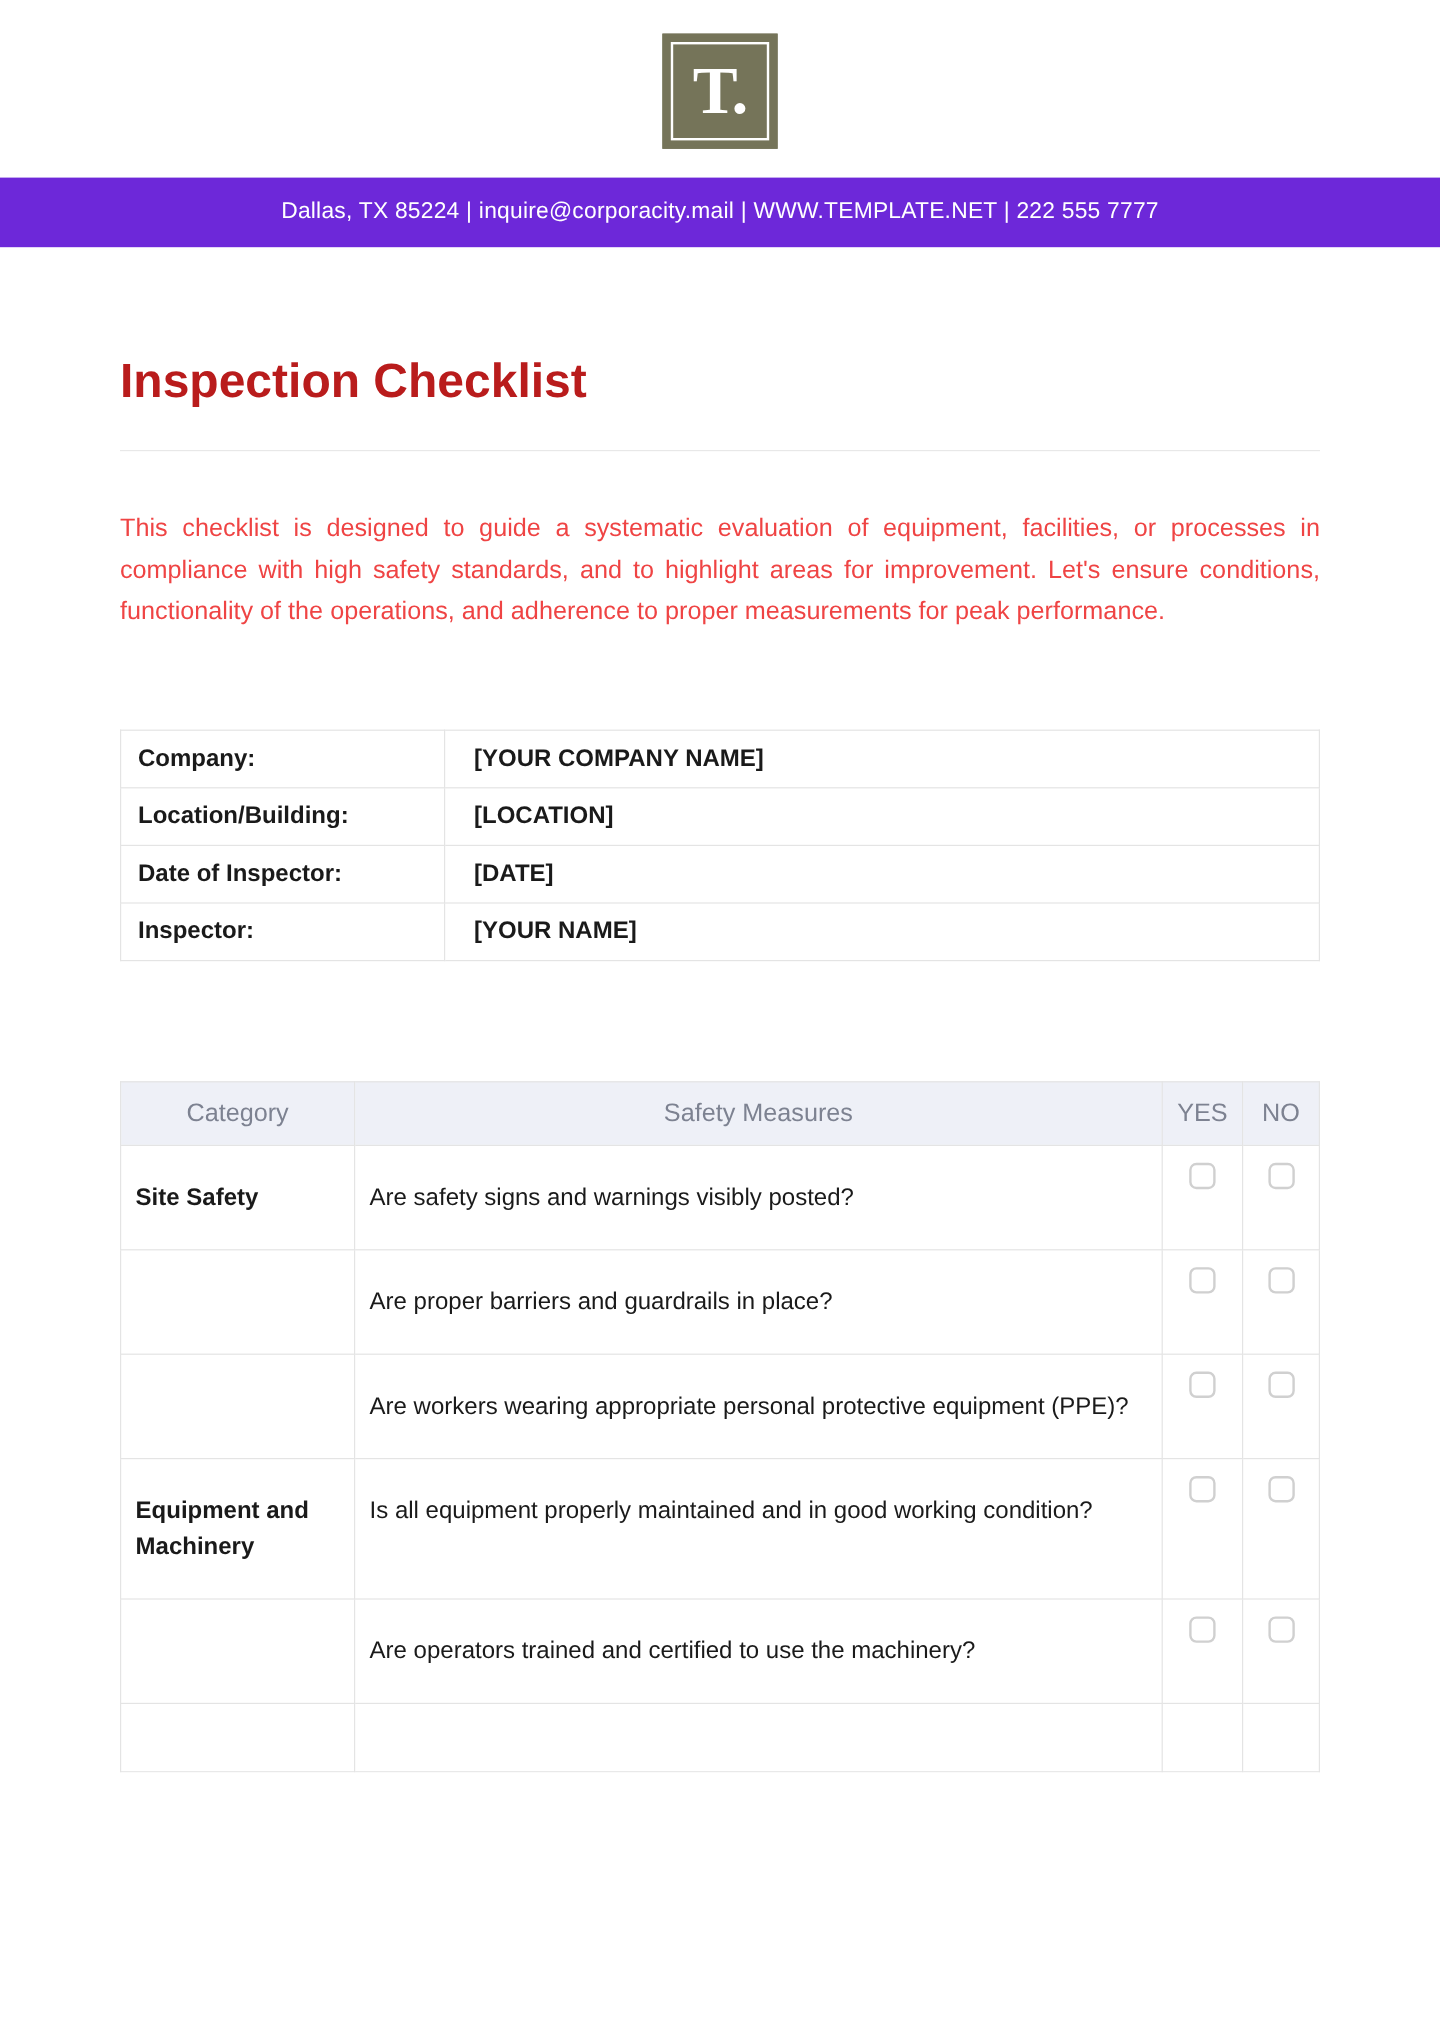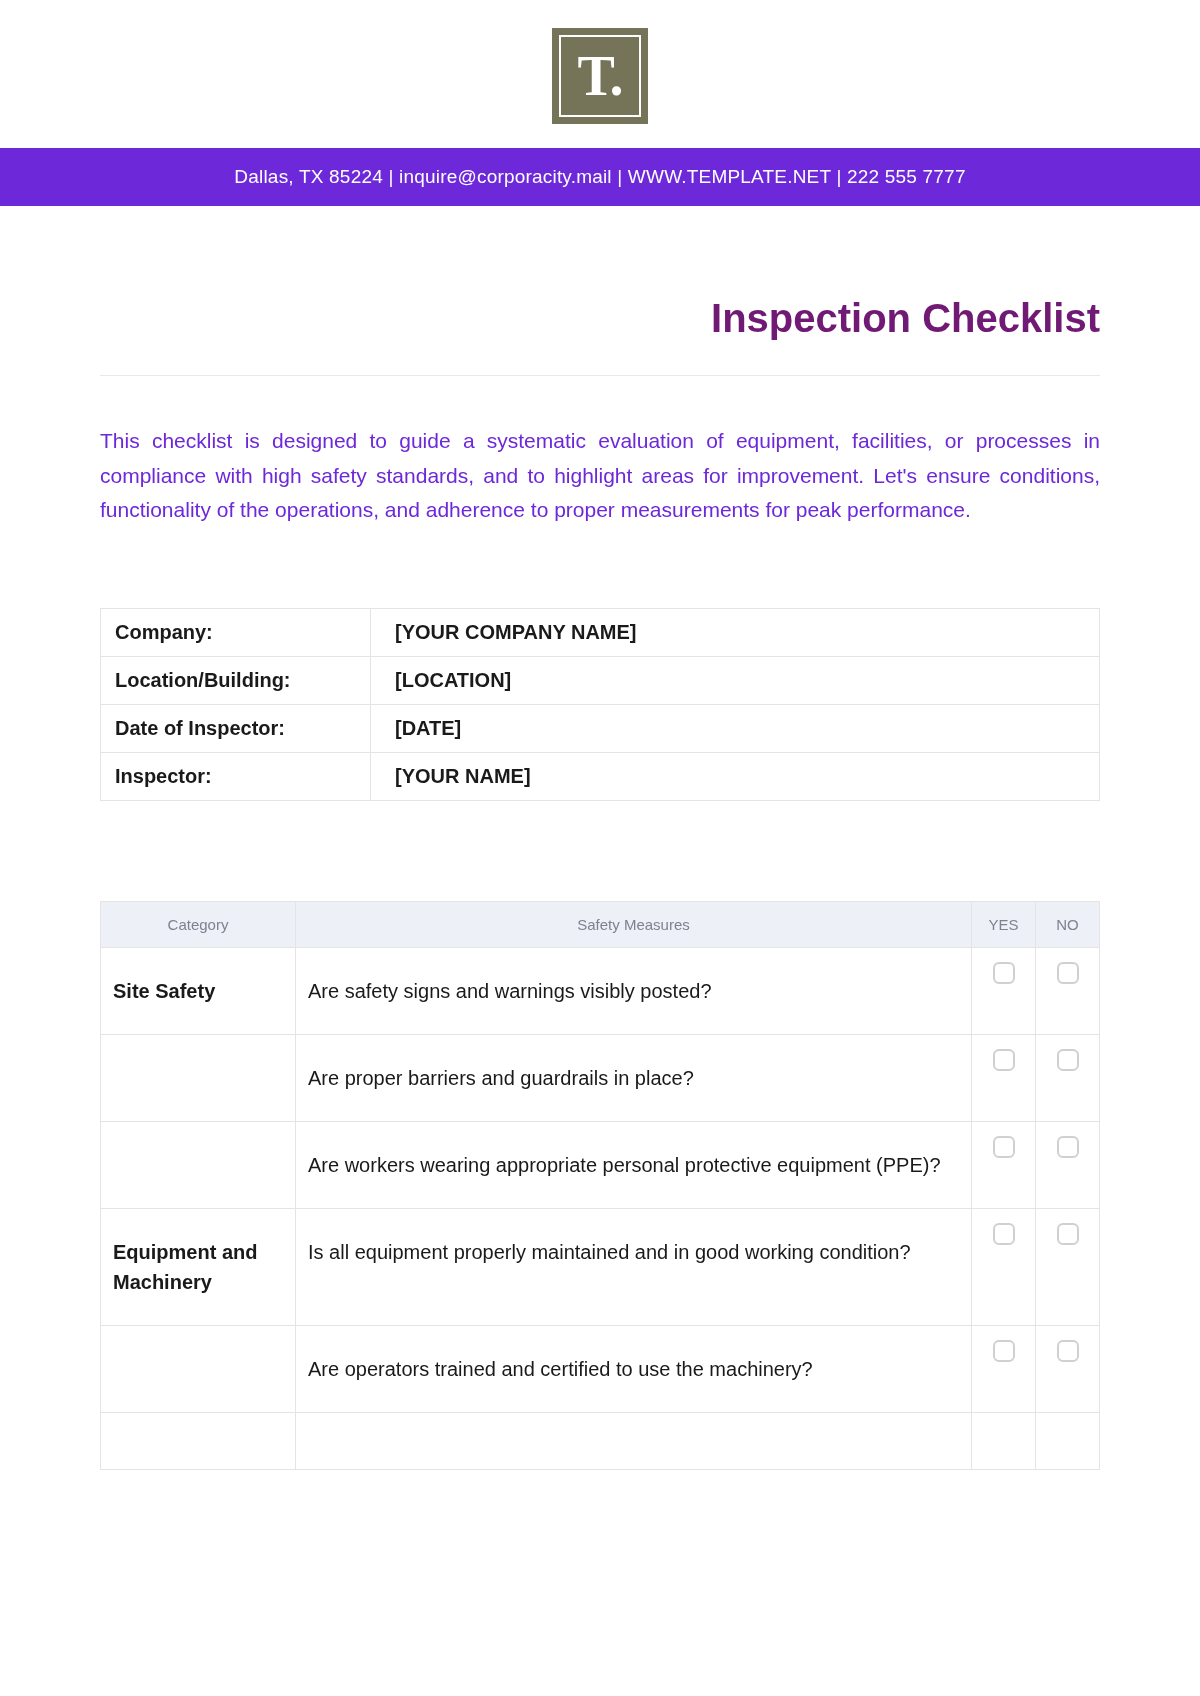--- a/index.html
+++ b/index.html
@@ -46,36 +46,36 @@
     color: #fff;
     text-align: center;
     padding: 18px 20px;
     font-size: 19px;
     letter-spacing: 0.2px;
   }
   .content {
     padding: 0 100px;
   }
   .title {
-    text-align: right;
+    text-align: left;
     font-size: 40px;
     font-weight: 700;
-    color: #701a75;
+    color: #b91c1c;
     margin-top: 90px;
     margin-bottom: 34px;
   }
   .divider {
     border: none;
     border-top: 1px solid #e8e8e8;
     margin-bottom: 48px;
   }
   .intro {
     font-size: 21px;
     line-height: 1.65;
-    color: #6d28d9;
+    color: #ef4444;
     text-align: justify;
     margin-bottom: 80px;
   }
   .info-table {
     width: 100%;
     border-collapse: collapse;
     margin-bottom: 100px;
     border: 1px solid #a16207;
   }
   .info-table td {
@@ -93,21 +93,21 @@
   }
   .checklist-table {
     width: 100%;
     border-collapse: collapse;
     border: 1px solid #e4e4e4;
   }
   .checklist-table th {
     background: #eef0f7;
     color: #7d8291;
     font-weight: 400;
-    font-size: 15px;
+    font-size: 21px;
     padding: 14px 12px;
     border: 1px solid #e4e4e4;
     text-align: center;
   }
   .checklist-table th.cat { width: 195px; }
   .checklist-table th.yn { width: 64px; }
   .checklist-table td {
     border: 1px solid #e4e4e4;
     padding: 28px 12px;
     font-size: 20px;

